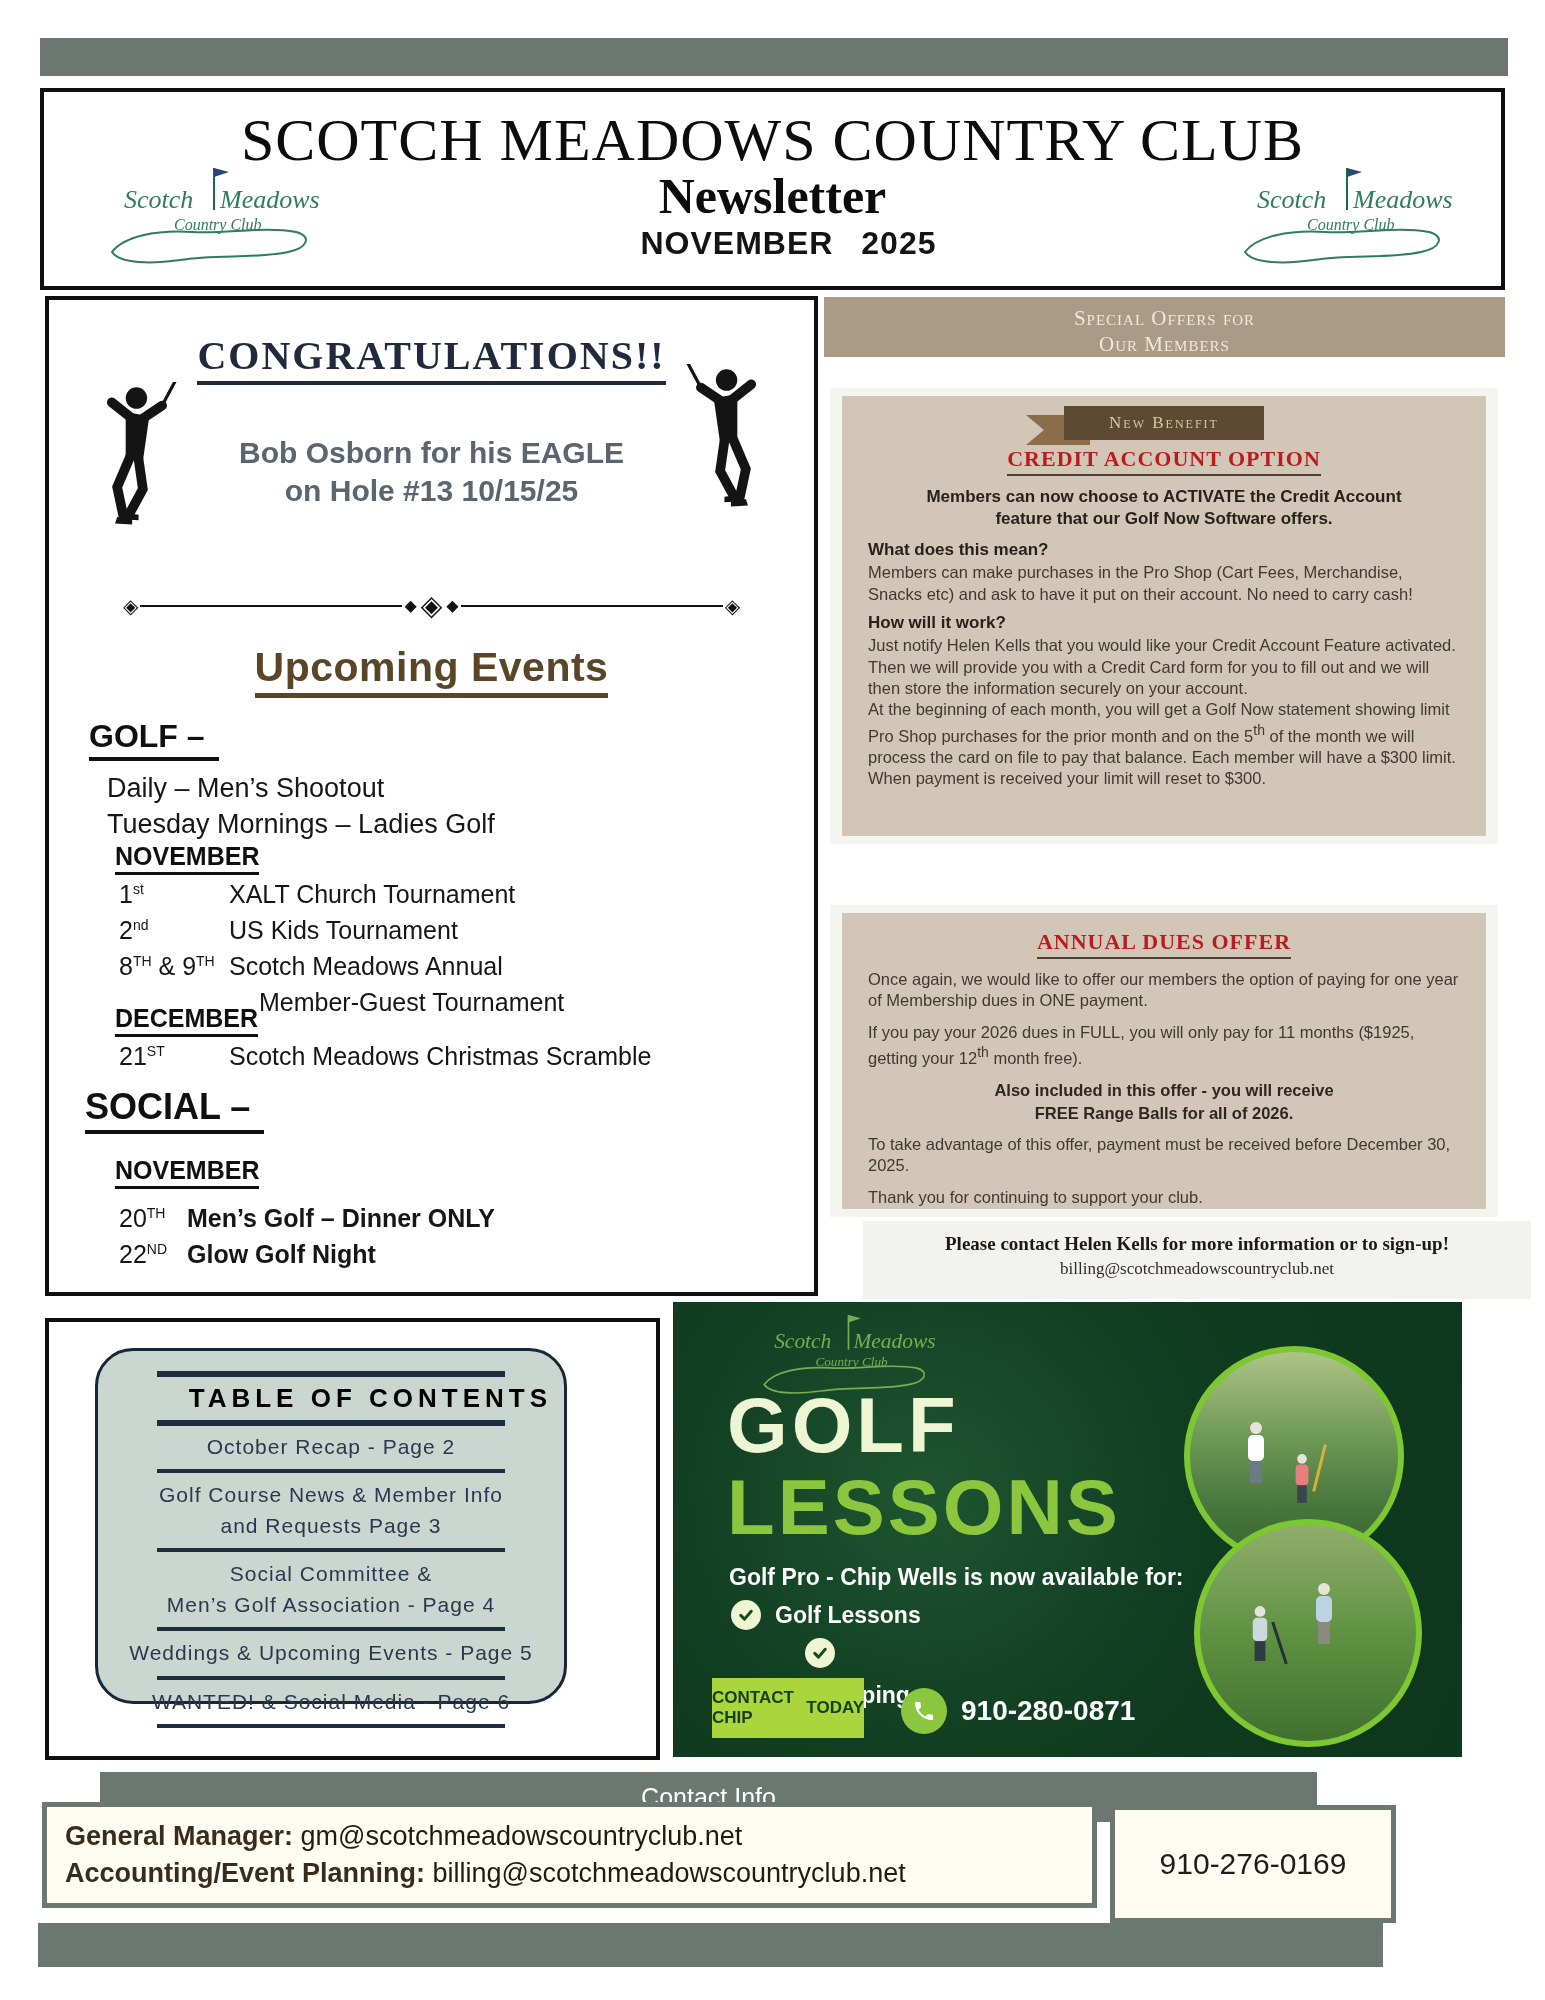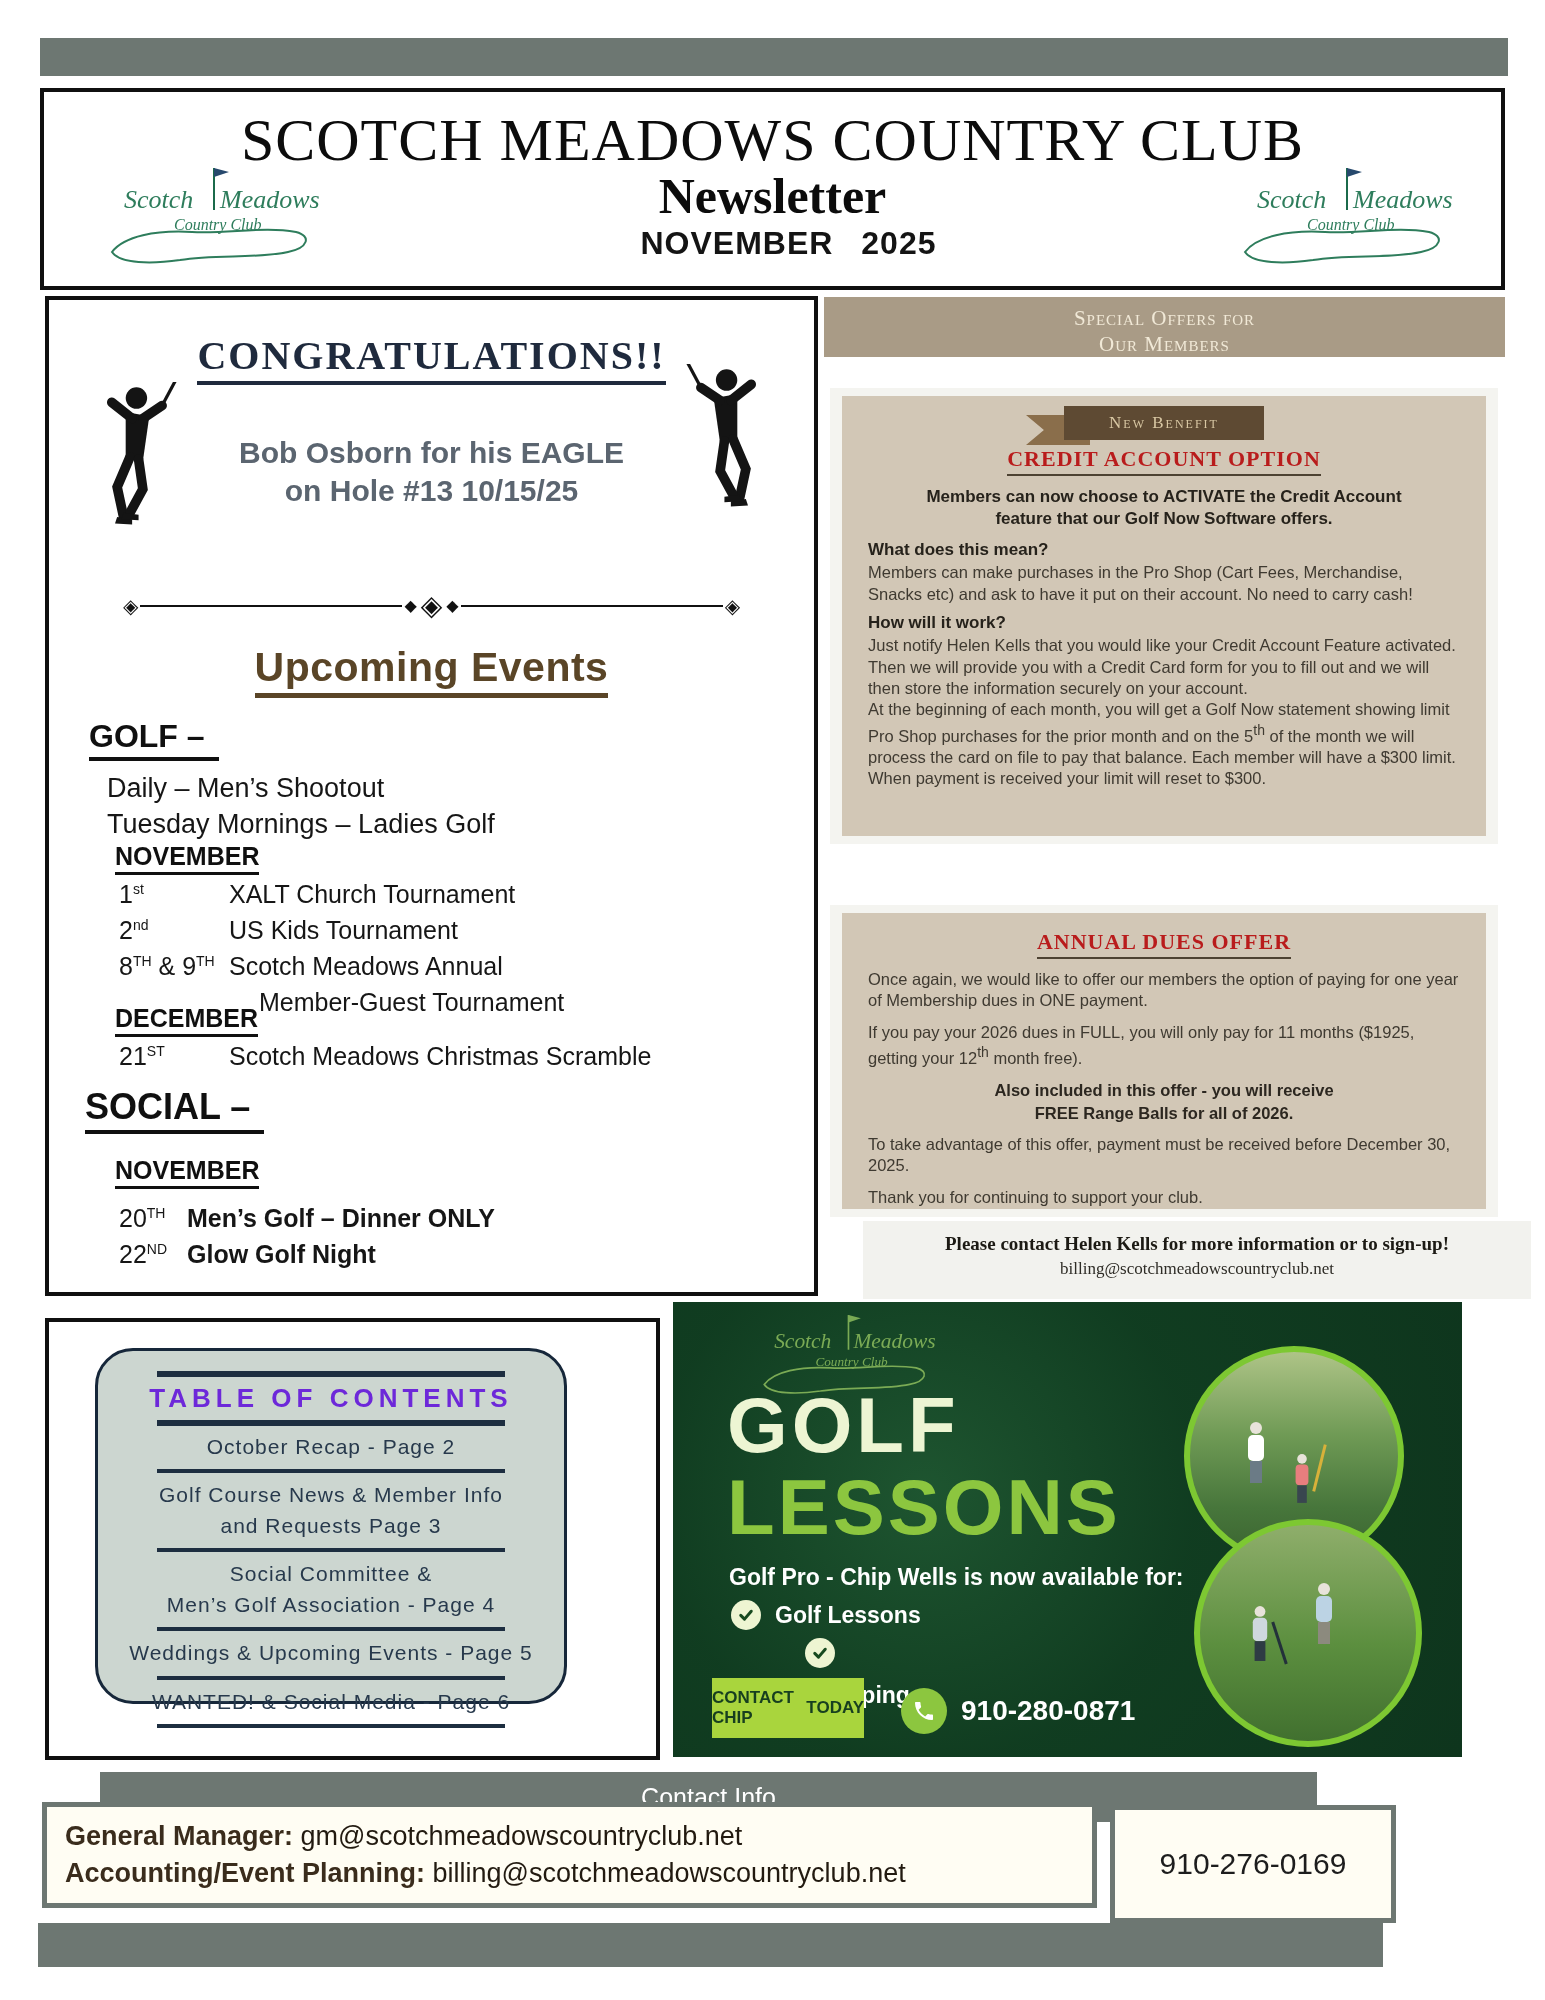--- a/index.html
+++ b/index.html
@@ -79,21 +79,21 @@
                   font-family:"Liberation Serif",serif;color:#1c1a14;padding-top:12px;box-sizing:border-box;}
   .offers-contact .l1{font-weight:700;font-size:19px;}
   .offers-contact .l2{font-size:17px;margin-top:4px;color:#2e2c26;}
 
   
   .toc-box{position:absolute;left:45px;top:1318px;width:607px;height:434px;border:4px solid #101010;background:#fff;}
   .toc-inner{position:absolute;left:46px;top:26px;width:472px;height:356px;background:#ccd6d0;
              border:3px solid #16273a;border-radius:38px;padding-top:14px;box-sizing:border-box;}
   .toc-bar{width:348px;height:6px;background:#1d2e40;margin:6px auto;}
   .toc-bar.thin{height:4px;margin:7px auto;}
-  .toc-title{text-align:center;font-size:26px;font-weight:800;letter-spacing:5px;color:#6d28d9;margin:4px 12px;}
+  .toc-title{text-align:right;font-size:26px;font-weight:800;letter-spacing:5px;color:#000000;margin:4px 12px;}
   .toc-item{text-align:center;font-size:21px;color:#27394c;letter-spacing:1px;line-height:1.45;margin:2px 0;}
 
   
   .ad-box{position:absolute;left:673px;top:1302px;width:789px;height:455px;
           background:radial-gradient(circle at 32% 42%, #1e5530 0%, #12422395 45%, #0e351d 100%),#0e351d;overflow:hidden;}
   .ad-logo{position:absolute;left:78px;top:6px;width:190px;height:100px;opacity:.9;}
   .ad-golf{position:absolute;left:54px;top:84px;font-size:78px;font-weight:800;letter-spacing:4px;color:#edf5d3;line-height:1;}
   .ad-lessons{position:absolute;left:54px;top:166px;font-size:78px;font-weight:800;letter-spacing:3px;color:#8cc63f;line-height:1;}
   .ad-intro{position:absolute;left:56px;top:262px;font-size:23px;font-weight:800;color:#ffffff;}
   .ad-bullet{position:absolute;left:58px;display:flex;align-items:center;gap:14px;color:#fff;font-size:23px;font-weight:800;}

